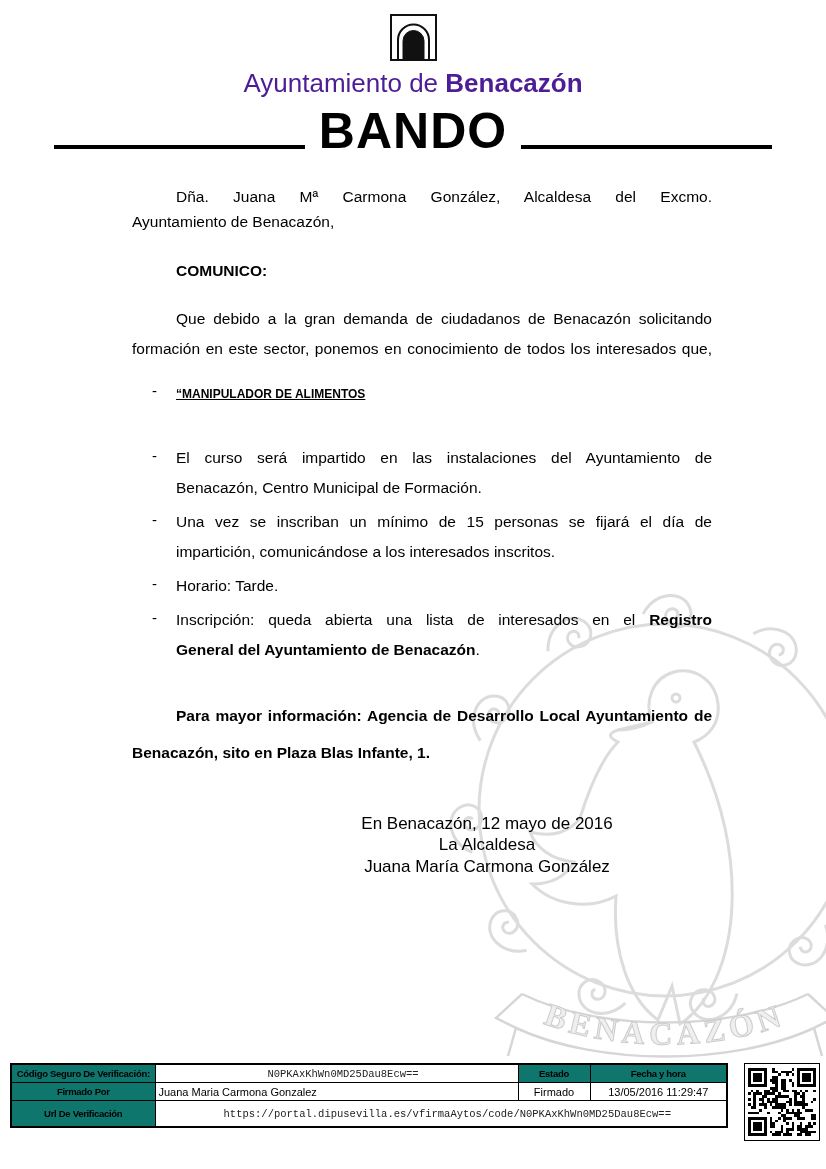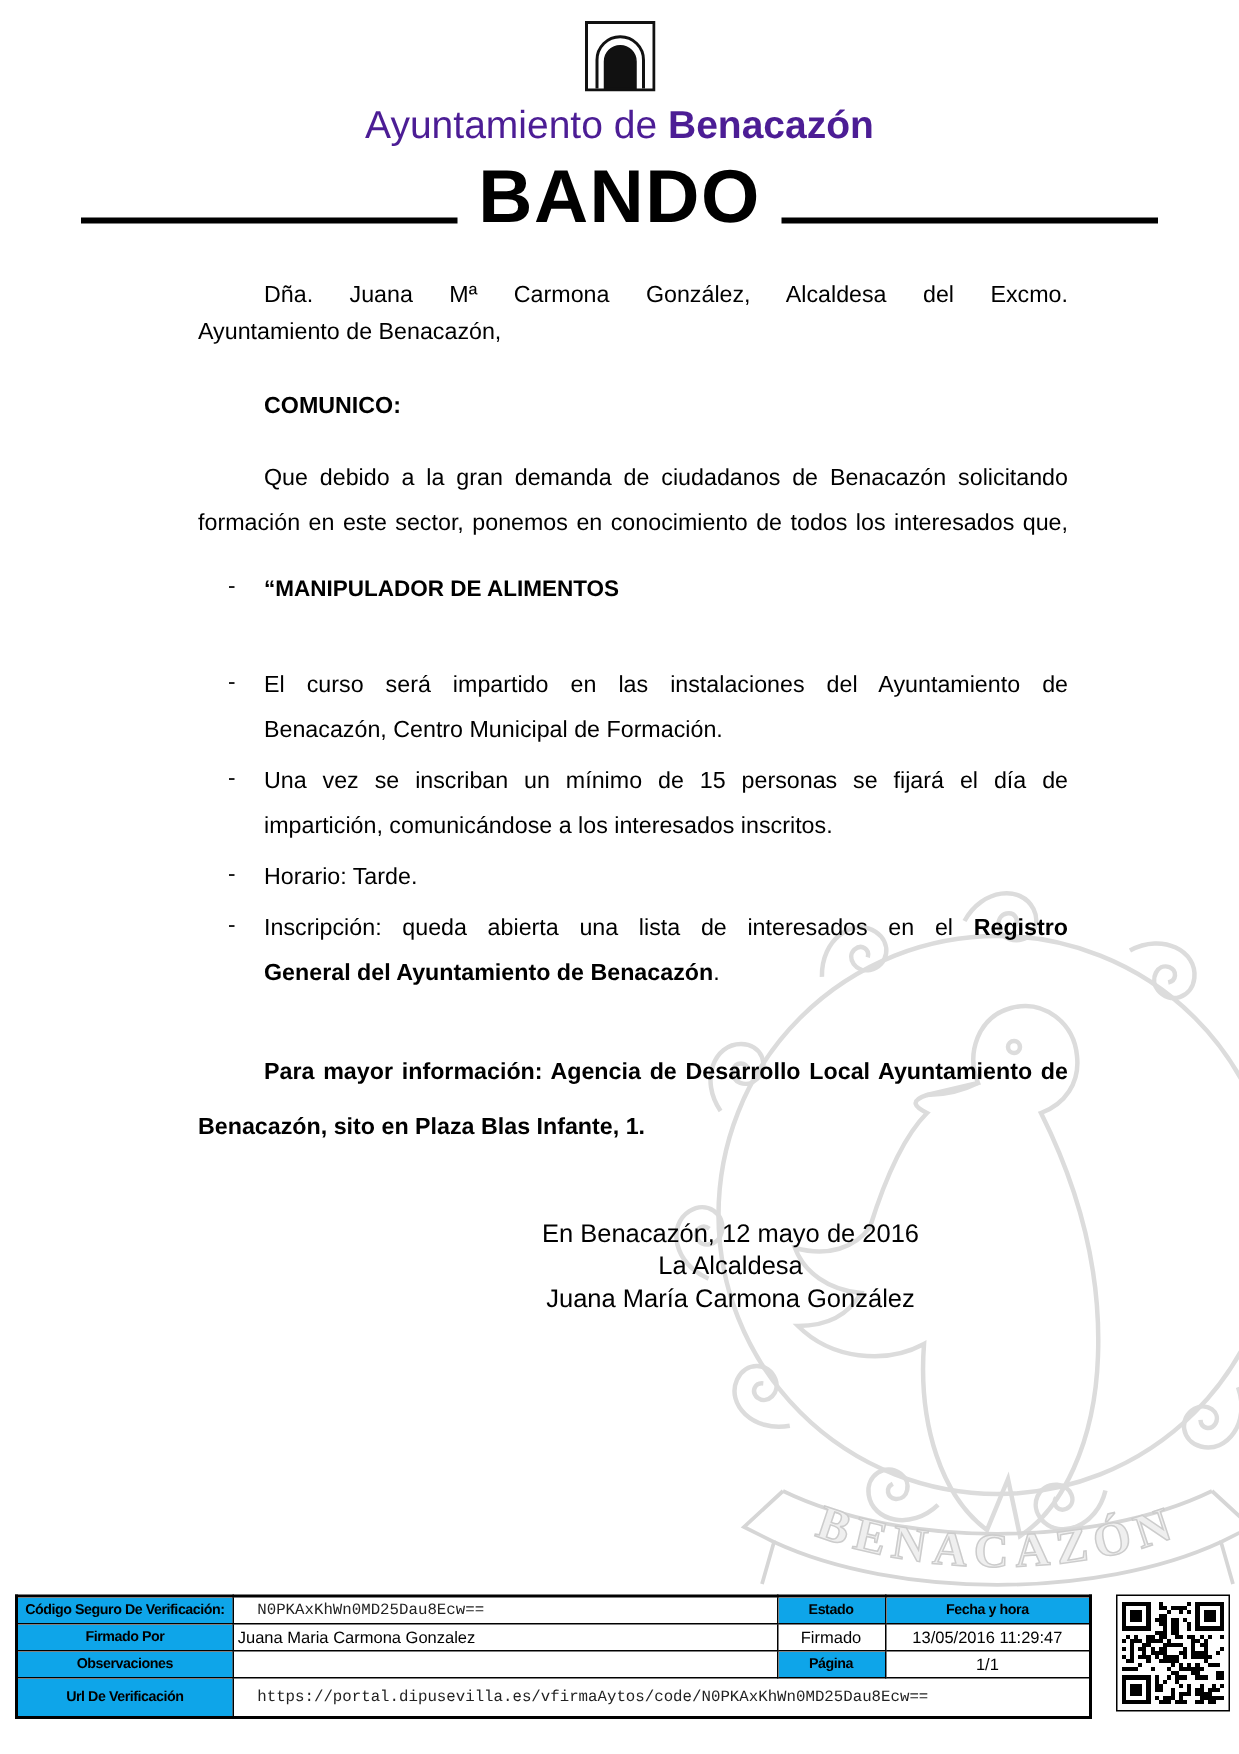--- a/index.html
+++ b/index.html
@@ -29,35 +29,35 @@
   .content{position:relative;z-index:1;margin:26px 114px 0 132px;font-size:15.5px;}
   .jline{text-align:justify;text-align-last:justify;}
   .lline{text-align:left;}
   .indent{text-indent:44px;}
   .intro{line-height:25px;}
   .comunico{font-weight:bold;margin:28px 0 0 44px;}
   .demand{margin-top:24px;line-height:30px;}
   .list{margin-top:14px;}
   .li{position:relative;padding-left:24px;margin-left:20px;line-height:30px;margin-bottom:4px;}
   .li .dash{position:absolute;left:0;top:-2px;font-size:15px;}
-  .li-title{font-weight:bold;font-size:15px;}
+  .li-title{font-weight:bold;text-decoration:underline;font-size:12px;}
   .li.first{margin-bottom:34px;}
   .bu{font-weight:bold;}
   .info{font-weight:bold;margin-top:32px;line-height:37px;}
   .signature{margin-top:42px;text-align:center;position:relative;left:65px;font-size:17px;line-height:21.5px;}
 
   
   .vtable{
     position:absolute;left:10px;top:1063px;width:716px;z-index:2;
     border-collapse:collapse;border:2px solid #000;background:#fff;
     font-size:11px;table-layout:fixed;
   }
   .vtable td{border:1px solid #000;padding:0 3px;height:17px;vertical-align:middle;overflow:hidden;white-space:nowrap;}
-  .vtable .lbl{background:#0ea5e9;font-weight:bold;text-align:center;font-size:9.5px;letter-spacing:-0.3px;}
-  .vtable .mono{font-family:"Liberation Mono","DejaVu Sans Mono",monospace;text-align:left;font-size:10.5px;color:#222;padding-left:16px;}
+  .vtable .lbl{background:#0f766e;font-weight:bold;text-align:center;font-size:9.5px;letter-spacing:-0.3px;}
+  .vtable .mono{font-family:"Liberation Mono","DejaVu Sans Mono",monospace;text-align:center;font-size:10.5px;color:#222;padding-left:16px;}
   .vtable .ctr{text-align:center;font-size:11px;}
   .vtable .lft{text-align:left;font-size:11px;}
   .vtable .url-row td{height:25px;}
 
   .qr-box{
     position:absolute;left:744px;top:1063px;width:76px;height:78px;z-index:2;
     border:1px solid #000;box-sizing:border-box;padding:3px;background:#fff;
   }
   .qr-box svg{width:100%;height:100%;display:block;}
 </style>
@@ -205,26 +205,20 @@
         <td class="lbl">Código Seguro De Verificación:</td>
         <td class="mono">N0PKAxKhWn0MD25Dau8Ecw==</td>
         <td class="lbl">Estado</td>
         <td class="lbl">Fecha y hora</td>
       </tr>
       <tr>
         <td class="lbl">Firmado Por</td>
         <td class="lft">Juana Maria Carmona Gonzalez</td>
         <td class="ctr">Firmado</td>
         <td class="ctr">13/05/2016 11:29:47</td>
-      </tr>
-      <tr>
-        <td class="lbl">Observaciones</td>
-        <td class="lft"></td>
-        <td class="lbl">Página</td>
-        <td class="ctr">1/1</td>
       </tr>
       <tr class="url-row">
         <td class="lbl">Url De Verificación</td>
         <td class="mono" colspan="3">https://portal.dipusevilla.es/vfirmaAytos/code/N0PKAxKhWn0MD25Dau8Ecw==</td>
       </tr>
     </tbody>
   </table>
 
   <div class="qr-box">
     <svg id="qr-svg" viewBox="0 0 25 25" shape-rendering="crispEdges">

